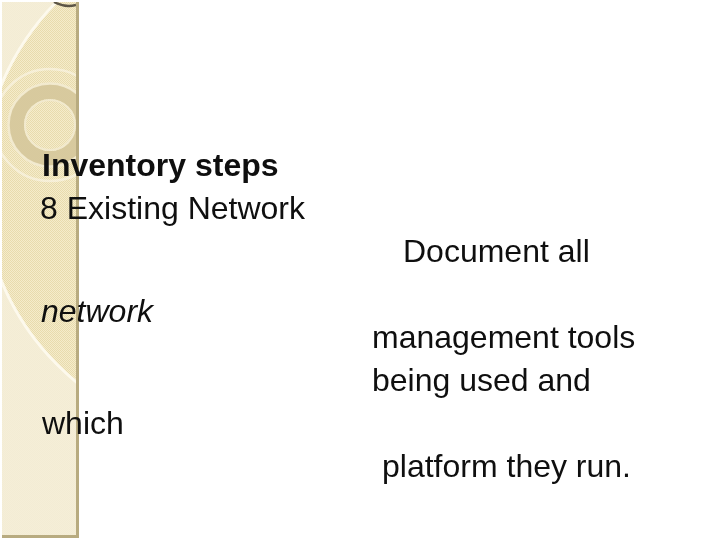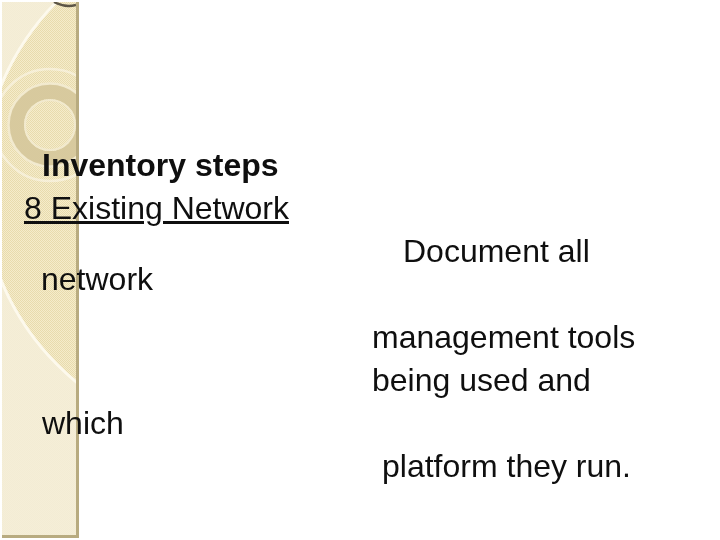--- a/index.html
+++ b/index.html
@@ -24,23 +24,23 @@
   .sidebar svg{position:absolute;left:0;top:0;display:block;}
   
   .ln{
     position:absolute;
     font-size:32px;line-height:43px;
     color:#0f0f0f;
     white-space:nowrap;
   }
   .b{font-weight:bold;}
   .p-l1{left:42px;top:144px;}
-  .p-l2{left:24px;top:187px;text-decoration:underline;}
+  .p-l2{left:40px;top:187px;}
   .p-l3{left:40px;top:230px;}
-  .p-l4{left:41px;top:258px;}
+  .p-l4{left:41px;top:290px;font-style:italic;}
   .p-l5{left:42px;top:402px;}
   .p-r1{left:384px;top:144px;}
   .p-r2{left:403px;top:230px;}
   .p-r3{left:372px;top:316px;}
   .p-r4{left:372px;top:359px;}
   .p-r5{left:382px;top:445px;}
 </style>
 </head>
 <body>
 

